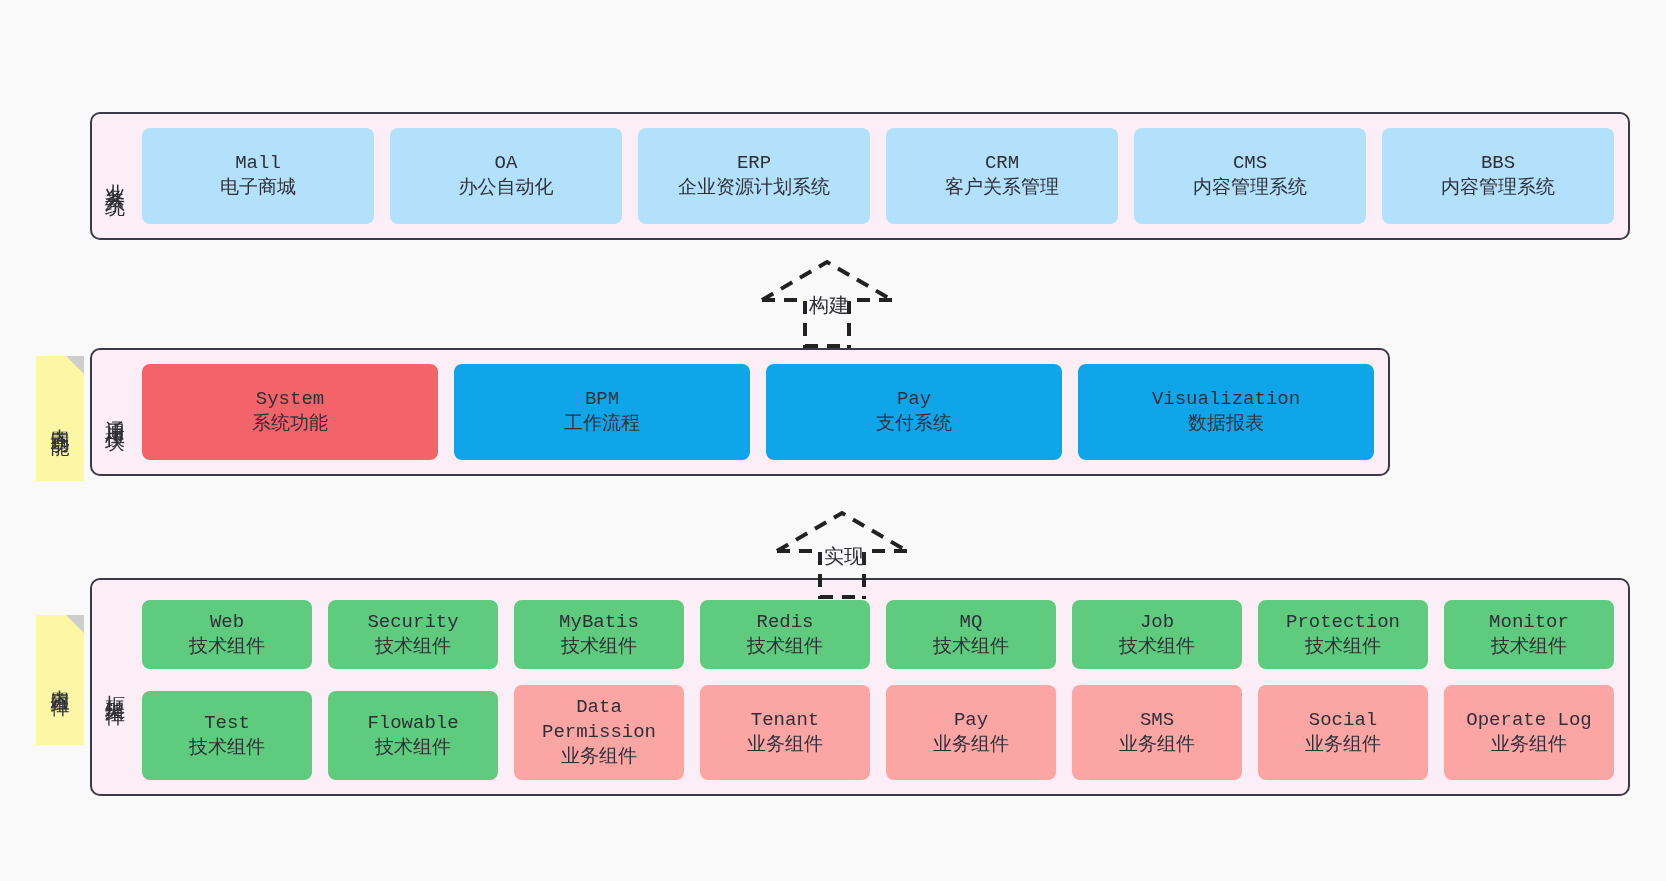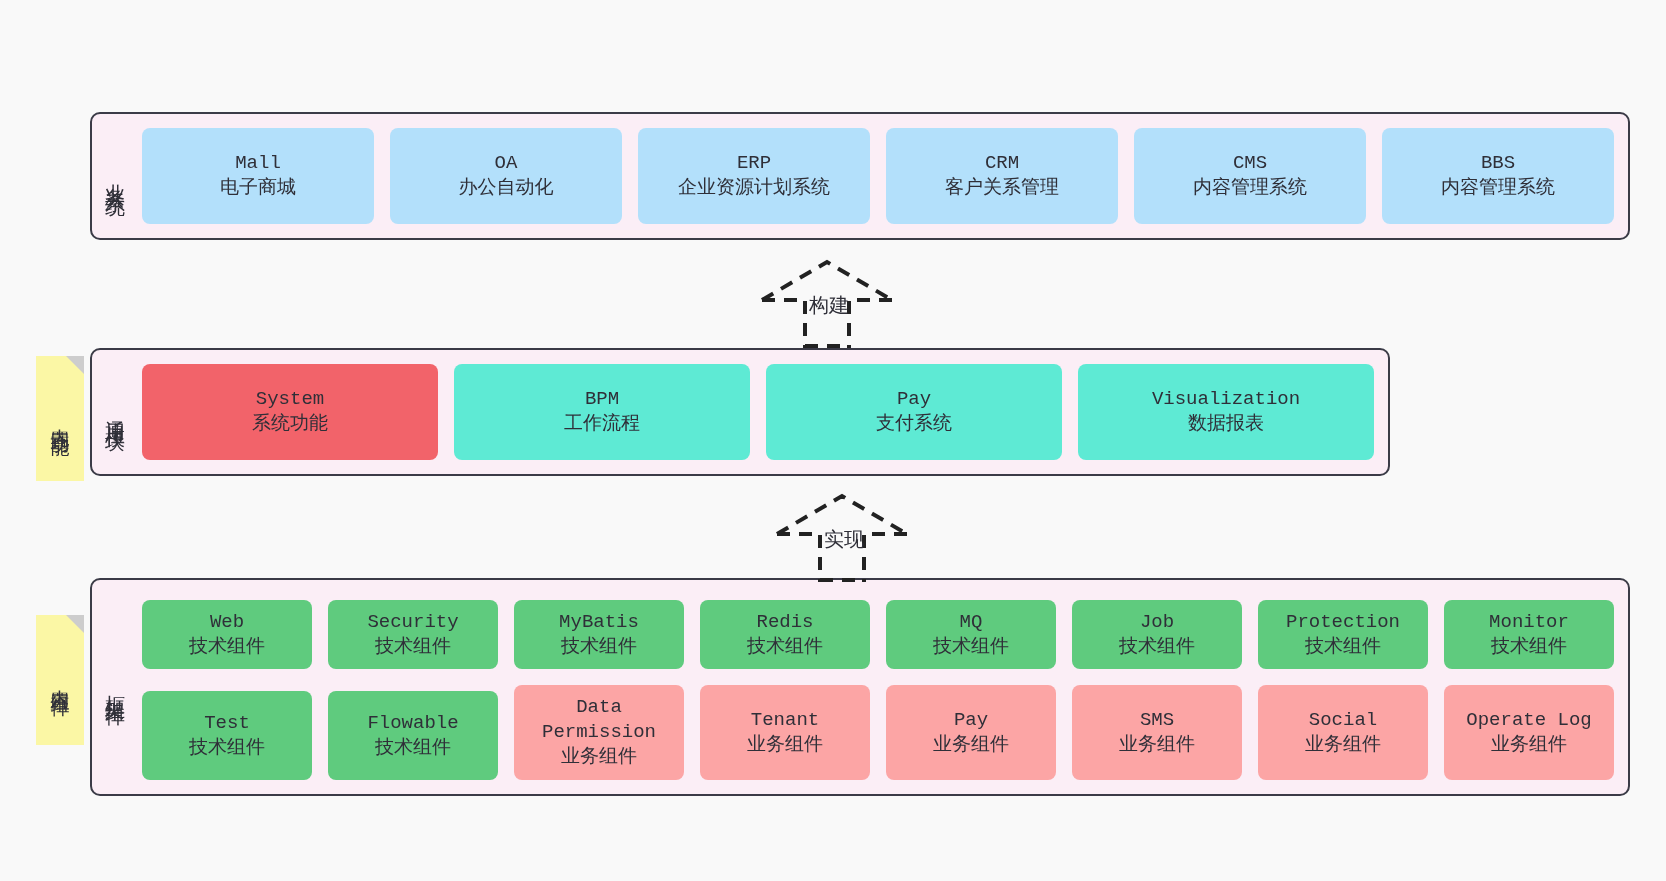--- a/index.html
+++ b/index.html
@@ -74,21 +74,21 @@
     color: #2f2f38;
     padding: 6px 6px;
     user-select: none;
   }
   .card .ttl { display: block; }
   .card .sub { display: block; }
 
   
   .c-blue       { background: #b3e0fb; }
   .c-red        { background: #f2636a; }
-  .c-pink       { background: #5eead4; }
+  .c-pink       { background: #0ea5e9; }
   .c-green      { background: #5fcb7e; margin-top: 6px; }
   .c-lightgreen { background: #fca5a5; }
 
   
   .note {
     position: absolute;
     background: #fbf7a5;
     width: 48px;
     display: flex;
     align-items: center;
@@ -196,21 +196,21 @@
           <span class="sub">支付系统</span>
         </div>
         <div class="card c-pink">
           <span class="ttl">Visualization</span>
           <span class="sub">数据报表</span>
         </div>
       </div>
     </div>
   </div>
 
-  <div class="connector" id="connector-implement" style="left:772px; top:492px; width:150px; height:90px;">
+  <div class="connector" id="connector-implement" style="left:772px; top:509px; width:150px; height:90px;">
     <svg width="150" height="90" viewBox="0 0 150 90">
       <polyline points="5,42 70,4 135,42" fill="none" stroke="#222" stroke-width="4" stroke-dasharray="13,9" stroke-linecap="butt"></polyline>
       <polyline points="5,42 48,42 48,90" fill="none" stroke="#222" stroke-width="4" stroke-dasharray="13,9"></polyline>
       <polyline points="135,42 92,42 92,90" fill="none" stroke="#222" stroke-width="4" stroke-dasharray="13,9"></polyline>
       <polyline points="48,88 92,88" fill="none" stroke="#222" stroke-width="4" stroke-dasharray="13,9"></polyline>
     </svg>
     <div class="conn-label" style="left:52px; top:34px;">实现</div>
   </div>
 
   <div class="note" style="left:36px; top:615px; height:130px;">

